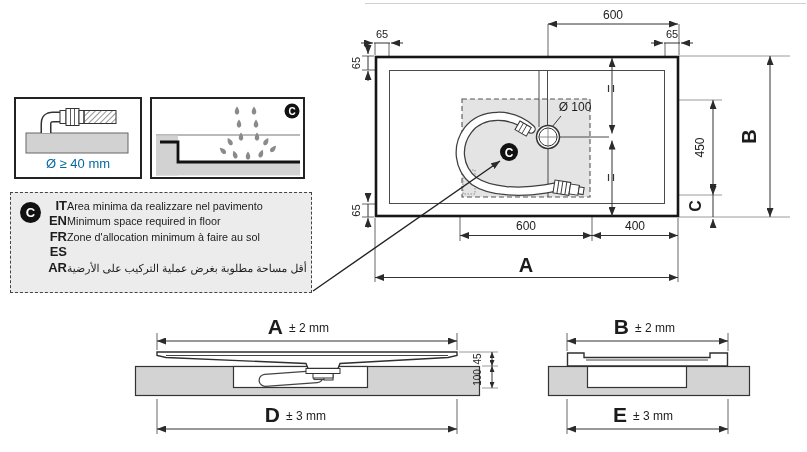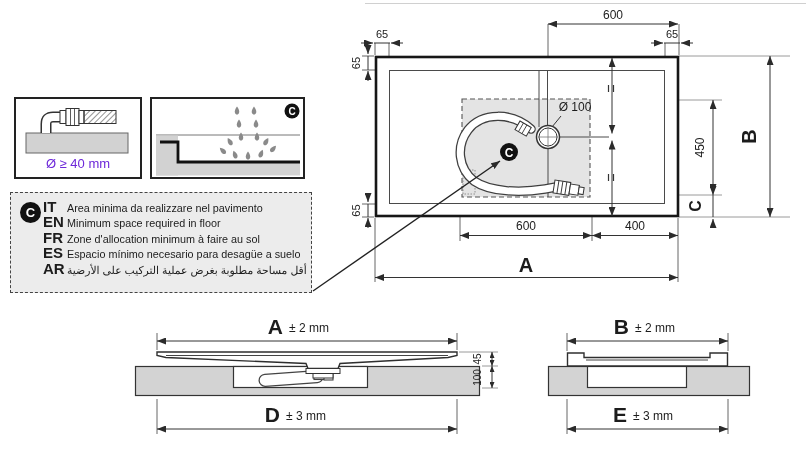--- a/index.html
+++ b/index.html
@@ -15,29 +15,29 @@
   .sm{font-size:11px;}
   .xs{font-size:10px;}
   .dim{stroke:#333;stroke-width:1;fill:none;}
   .ext{stroke:#555;stroke-width:0.9;fill:none;}
   .guide{stroke:#9a9a9a;stroke-width:1;fill:none;}
   .thick{stroke:#161616;stroke-width:2.6;fill:#fff;}
   .med{stroke:#2f2f2f;stroke-width:1.4;fill:#fff;}
   .thin{stroke:#4a4a4a;stroke-width:1;fill:none;}
   .panel{position:absolute;background:#fff;border:2px solid #222;box-sizing:border-box;}
   .panel-caption{position:absolute;left:0;right:0;bottom:6px;text-align:center;
-                 font-size:13px;color:#6d28d9;}
+                 font-size:13px;color:#0369a1;}
   .legend{position:absolute;left:10px;top:192px;width:302px;height:101px;
           background:#ececec;border:1.6px dashed #444;box-sizing:border-box;}
   .c-disk{position:absolute;left:9px;top:9px;width:21px;height:21px;border-radius:50%;
           background:#111;color:#fff;font-weight:bold;font-size:13px;line-height:21px;
           text-align:center;}
   .legend-rows{position:absolute;left:32px;top:5px;right:2px;}
   .legend-row{display:flex;align-items:baseline;height:15.4px;white-space:nowrap;}
-  .legend-lang{width:24px;text-align:left;font-weight:bold;font-size:15px;flex:none;}
+  .legend-lang{width:24px;text-align:right;font-weight:bold;font-size:13px;flex:none;}
   .legend-text{font-size:10.8px;margin-left:0;}
 </style>
 </head>
 <body>
 
 <div class="page">
 
 <svg width="807" height="452" viewBox="0 0 807 452" style="position:absolute;left:0;top:0;">
   <defs>
     <marker id="arr" markerWidth="9" markerHeight="7" refX="9" refY="3.5" orient="auto-start-reverse" markerUnits="userSpaceOnUse">
@@ -284,21 +284,20 @@
     <div class="legend-row">
       <span class="legend-lang">EN</span>
       <span class="legend-text">Minimum space required in floor</span>
     </div>
     <div class="legend-row">
       <span class="legend-lang">FR</span>
       <span class="legend-text">Zone d'allocation minimum à faire au sol</span>
     </div>
     <div class="legend-row">
       <span class="legend-lang">ES</span>
-      <span class="legend-text">Espacio mínimo necesario para desagüe a suelo</span>
     </div>
     <div class="legend-row">
       <span class="legend-lang">AR</span>
       <span class="legend-text">أقل مساحة مطلوبة بغرض عملية التركيب على الأرضية</span>
     </div>
   </div>
 </div>
 
 </div>
 

